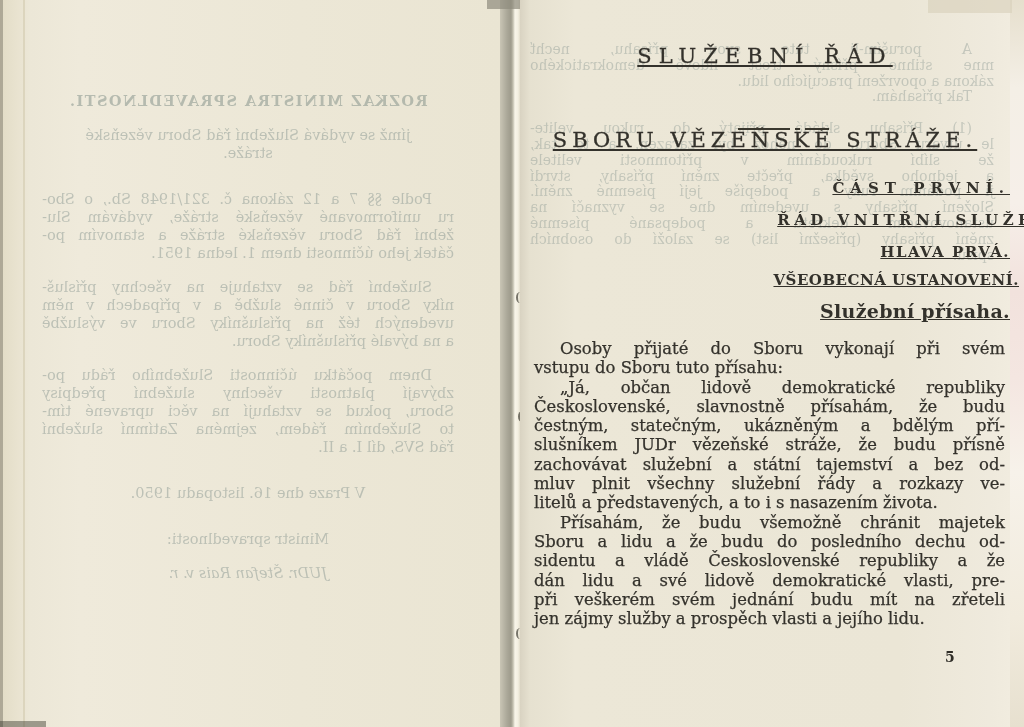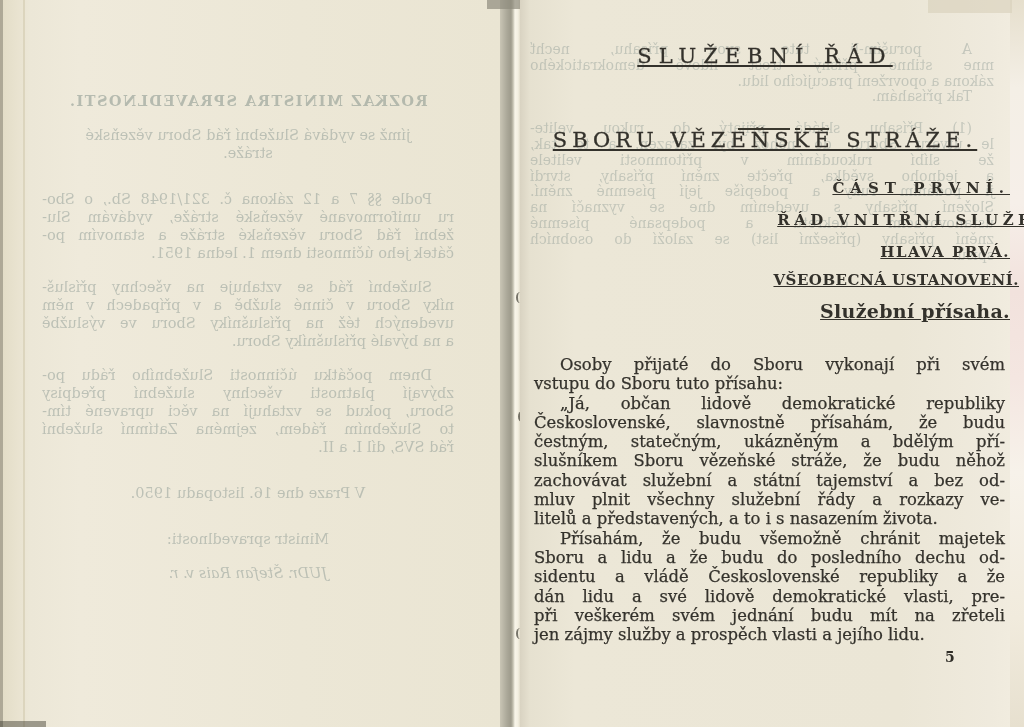--- a/index.html
+++ b/index.html
@@ -40,21 +40,21 @@
   .title{width:490px;text-align:center;font-size:21px;letter-spacing:7px;-webkit-text-stroke:.3px #33312b;}
   .title2{letter-spacing:5px;margin-top:48px;}
   .rule{position:absolute;left:218px;top:128px;z-index:3;display:flex;gap:5px;align-items:center;}
   .rule i{display:block;height:2px;background:#3a382f;}
   .rule .r1{width:52px;} .rule .r2{width:5px;} .rule .r3{width:24px;}
   .hd{width:490px;text-align:right;font-weight:bold;font-size:15px;}
   .hd.ls6{letter-spacing:6px;} .hd.ls4{letter-spacing:4.5px;padding-left:48px;} .hd.ls1{letter-spacing:1.5px;} .hd.ls0{letter-spacing:.5px;}
   .hd.mix{font-size:19px;letter-spacing:.3px;}
   .hd.norm{font-weight:normal;font-size:15.5px;}
   .bodytext{
-    position:absolute;left:14px;top:355px;width:471px;z-index:3;
+    position:absolute;left:14px;top:339px;width:471px;z-index:3;
     font-size:16.4px;line-height:19.3px;color:#34322c;-webkit-text-stroke:.25px #34322c;
   }
   .jl{text-align:justify;text-align-last:justify;white-space:normal;}
   .jl.first{text-indent:26px;}
   .jl.last{text-align-last:left;}
   .pagenum{position:absolute;left:425px;top:649px;z-index:3;font-size:14px;font-weight:bold;color:#2f2d27;}
   
   .bleed{
     position:absolute;z-index:1;
     transform:scaleX(-1);
@@ -144,21 +144,21 @@
   <div class="print hd ls0" style="left:9px;top:271px;">VŠEOBECNÁ USTANOVENÍ.</div>
   <div class="print hd mix" style="left:0;top:300px;">Služební přísaha.</div>
 
   <div class="bodytext">
 
   <div class="jl first">Osoby přijaté do Sboru vykonají při svém</div>
       <div class="jl last">vstupu do Sboru tuto přísahu:</div>
       <div class="jl first">„Já, občan lidově demokratické republiky</div>
       <div class="jl">Československé, slavnostně přísahám, že budu</div>
       <div class="jl">čestným, statečným, ukázněným a bdělým pří-</div>
-      <div class="jl">slušníkem Sboru vězeňské stráže, že budu něhož</div>
+      <div class="jl">slušníkem JUDr vězeňské stráže, že budu přísně</div>
       <div class="jl">zachovávat služební a státní tajemství a bez od-</div>
       <div class="jl">mluv plnit všechny služební řády a rozkazy ve-</div>
       <div class="jl last">litelů a představených, a to i s nasazením života.</div>
       <div class="jl first">Přísahám, že budu všemožně chránit majetek</div>
       <div class="jl">Sboru a lidu a že budu do posledního dechu od-</div>
       <div class="jl">sidentu a vládě Československé republiky a že</div>
       <div class="jl">dán lidu a své lidově demokratické vlasti, pre-</div>
       <div class="jl">při veškerém svém jednání budu mít na zřeteli</div>
       <div class="jl last">jen zájmy služby a prospěch vlasti a jejího lidu.</div>
     </div>

